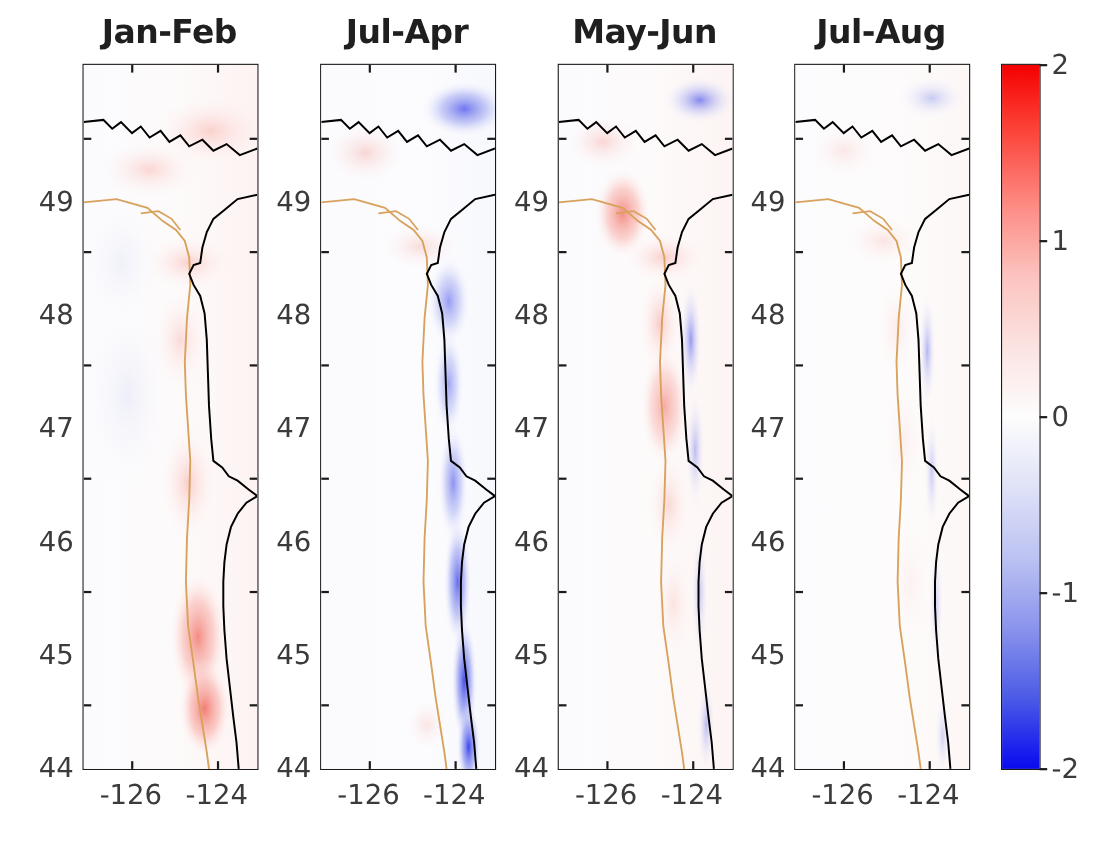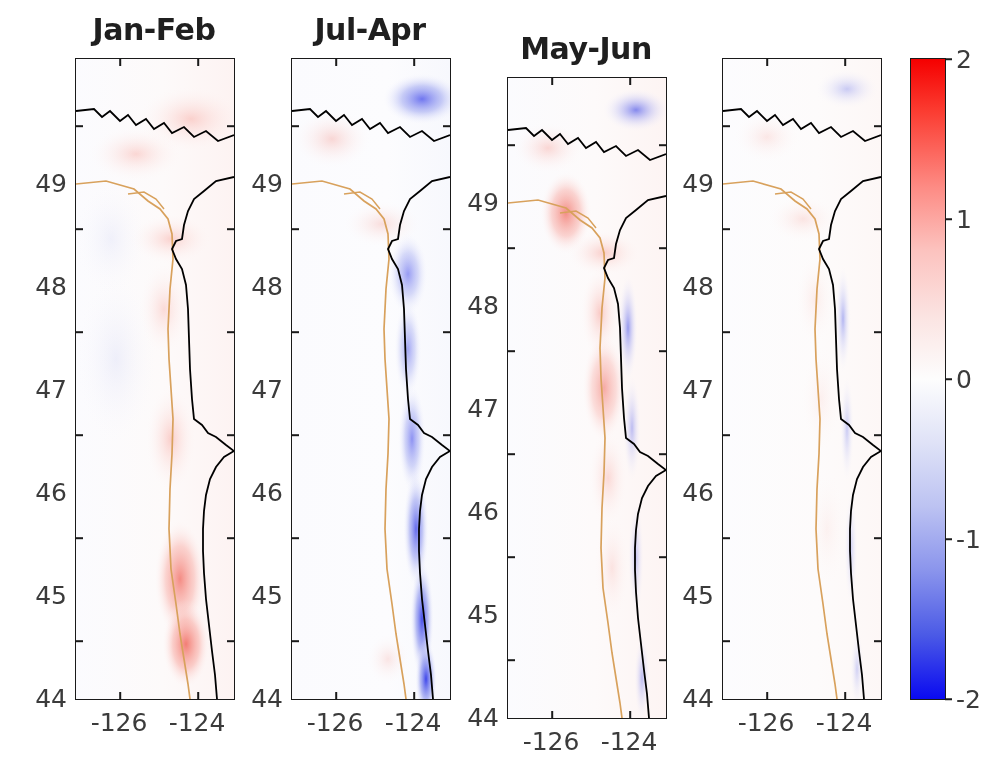--- a/index.html
+++ b/index.html
@@ -227,21 +227,21 @@
     <div class="ytick" style="top:125px">49</div>
     <div class="ytick" style="top:228px">48</div>
     <div class="ytick" style="top:331px">47</div>
     <div class="ytick" style="top:434px">46</div>
     <div class="ytick" style="top:537px">45</div>
     <div class="ytick" style="top:640px">44</div>
     <div class="xtick" style="left:44px;top:640px">-126</div>
     <div class="xtick" style="left:122px;top:640px">-124</div>
   </div>
 
-  <div class="panel" style="left:507px;margin-top:19px;">
+  <div class="panel" style="left:507px;">
     <div class="title">May-Jun</div>
     <div class="mapbox">
       <svg class="maplayer" viewBox="0 0 158 640" preserveAspectRatio="none">
         <defs>
           <linearGradient id="p3bg" x1="0" y1="0" x2="1" y2="0">
             <stop offset="0%" stop-color="#fbfbfe"></stop>
               <stop offset="55%" stop-color="#fdfafa"></stop>
               <stop offset="100%" stop-color="#fdf4f3"></stop>
           </linearGradient>
           <radialGradient id="p3hot" cx="50%" cy="50%" r="50%">
@@ -298,20 +298,21 @@
     <div class="ytick" style="top:228px">48</div>
     <div class="ytick" style="top:331px">47</div>
     <div class="ytick" style="top:434px">46</div>
     <div class="ytick" style="top:537px">45</div>
     <div class="ytick" style="top:640px">44</div>
     <div class="xtick" style="left:44px;top:640px">-126</div>
     <div class="xtick" style="left:122px;top:640px">-124</div>
   </div>
 
   <div class="panel" style="left:722px;">
+    <div class="title">Jul-Aug</div>
     <div class="mapbox">
       <svg class="maplayer" viewBox="0 0 158 640" preserveAspectRatio="none">
         <defs>
           <linearGradient id="p4bg" x1="0" y1="0" x2="1" y2="0">
             <stop offset="0%" stop-color="#fcfcfe"></stop>
               <stop offset="60%" stop-color="#fdfbfb"></stop>
               <stop offset="100%" stop-color="#fdf7f6"></stop>
           </linearGradient>
           <radialGradient id="p4warm" cx="50%" cy="50%" r="50%">
             <stop offset="0%" stop-color="#f5a49c" stop-opacity="0.6"></stop>

